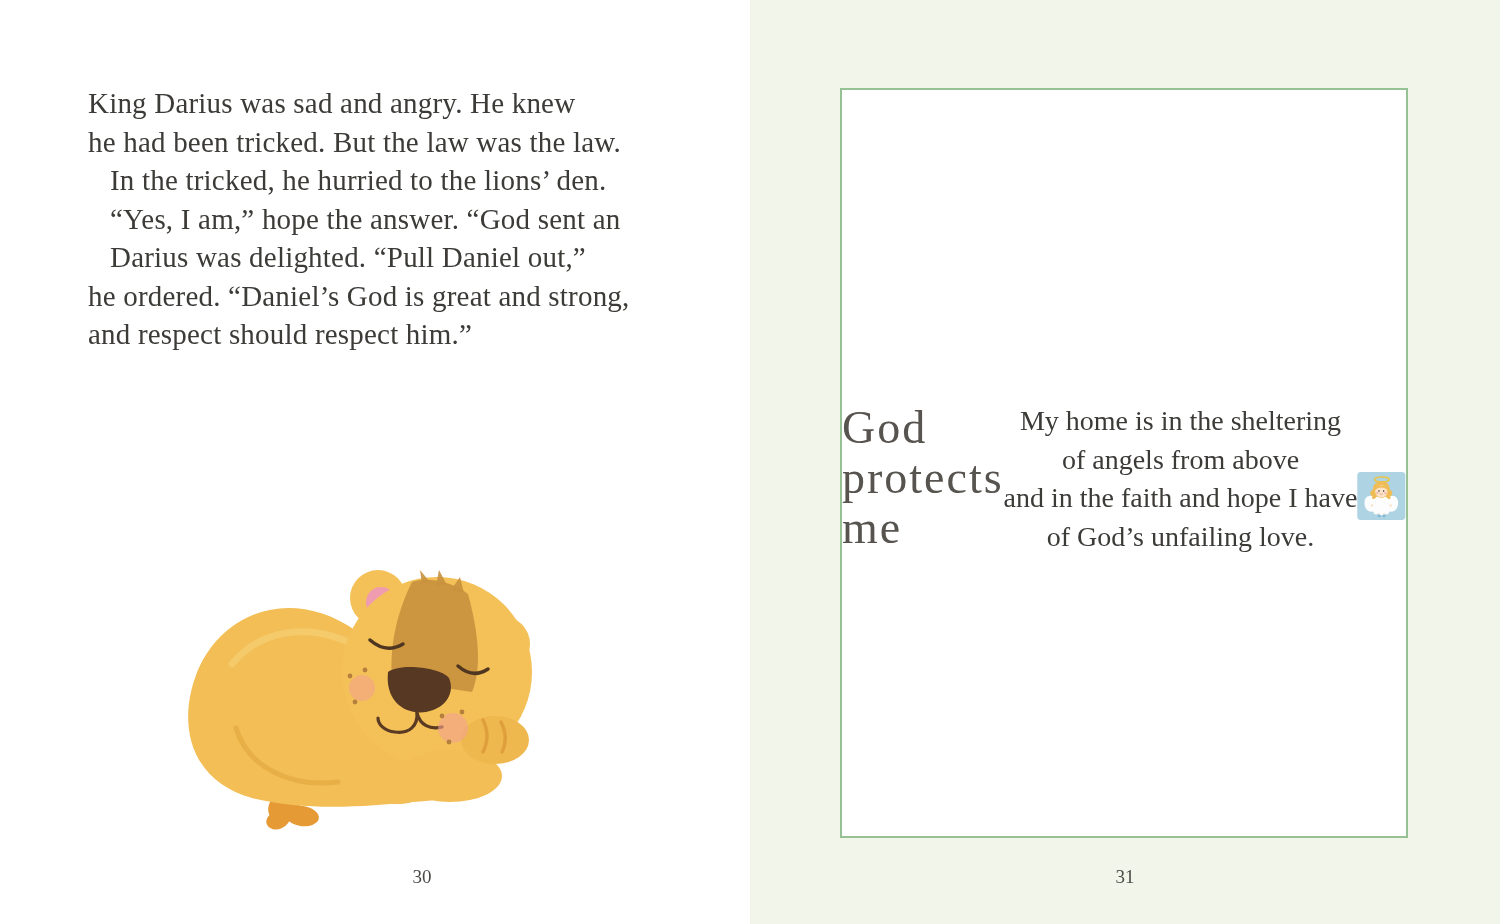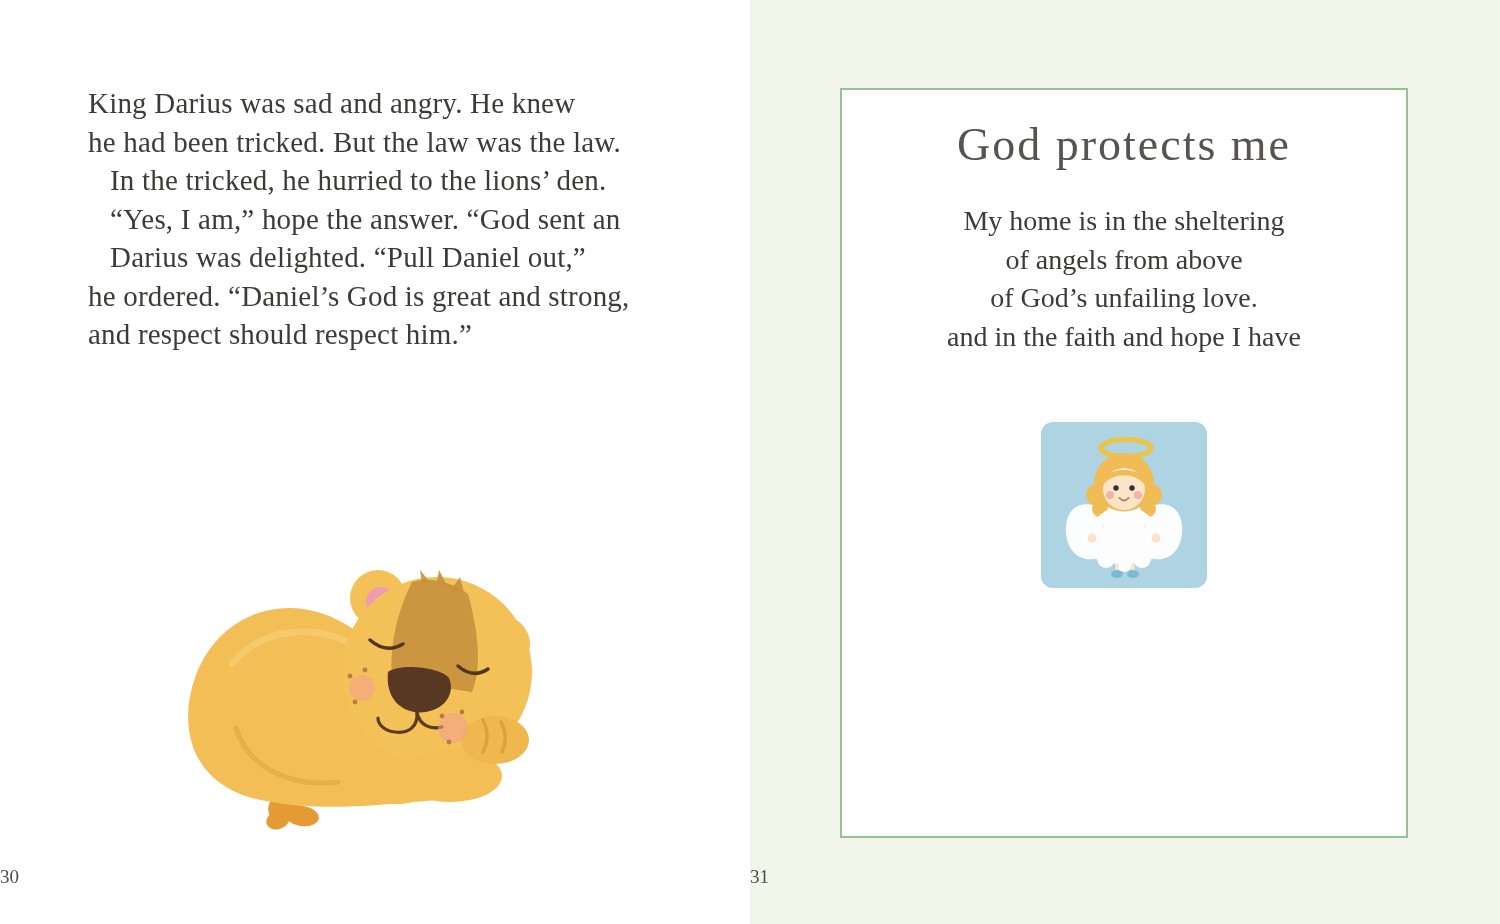--- a/index.html
+++ b/index.html
@@ -20,29 +20,29 @@
     letter-spacing:.2px;white-space:nowrap;
   }
   .story p.indent{padding-left:22px;}
 
   
   .lion{position:absolute;left:150px;top:560px;width:420px;height:280px;}
 
   
   .folio{
     position:absolute;top:866px;left:0;width:100%;
-    text-align:left;font-size:19px;color:#4b4a47;
+    text-align:center;font-size:19px;color:#4b4a47;
   }
 
   
   .frame-box{
     position:absolute;left:90px;top:88px;
     width:564px;height:746px;
     background:#ffffff;border:2px solid #96c193;
-    display:flex;flex-direction:column;align-items:center;
+    display:flex;flex-direction:row;align-items:center;
   }
   .poem-title{
     margin:30px 0 0 0;font-weight:400;
     font-size:46px;line-height:50px;letter-spacing:2px;
     color:#57544f;
   }
   .stanza{text-align:center;color:#3c3b38;}
   .stanza-1{margin-top:45px;}
   .stanza-2{margin-top:32px;}
   .stanza p{margin:0;font-size:28px;line-height:38.5px;white-space:nowrap;}
@@ -142,22 +142,22 @@
   </section>
 
   <section class="page page-right">
     <div class="frame-box">
       <h1 class="poem-title">God protects me</h1>
 
 
       <div class="stanza stanza-2">
         <p>My home is in the sheltering</p>
         <p>of angels from above</p>
+        <p>and in the faith and hope I have</p>
         <p>of God’s unfailing love.</p>
-        <p>and in the faith and hope I have</p>
       </div>
 
       <svg class="angel-box" viewBox="0 0 168 168" xmlns="http://www.w3.org/2000/svg" aria-hidden="true">
         <rect x="1" y="1" width="166" height="166" rx="12" fill="#AED4E4"></rect>
 
         <ellipse cx="86" cy="27" rx="25" ry="8.5" fill="none" stroke="#E7C54F" stroke-width="5.5"></ellipse>
 
         <g fill="#FDFEFE">
           <path d="M 64 88 C 40 76 24 88 26 112 C 28 134 44 143 62 136 Z" opacity="0.97"></path>
           <path d="M 104 88 C 128 76 144 88 142 112 C 140 134 124 143 106 136 Z" opacity="0.97"></path>

